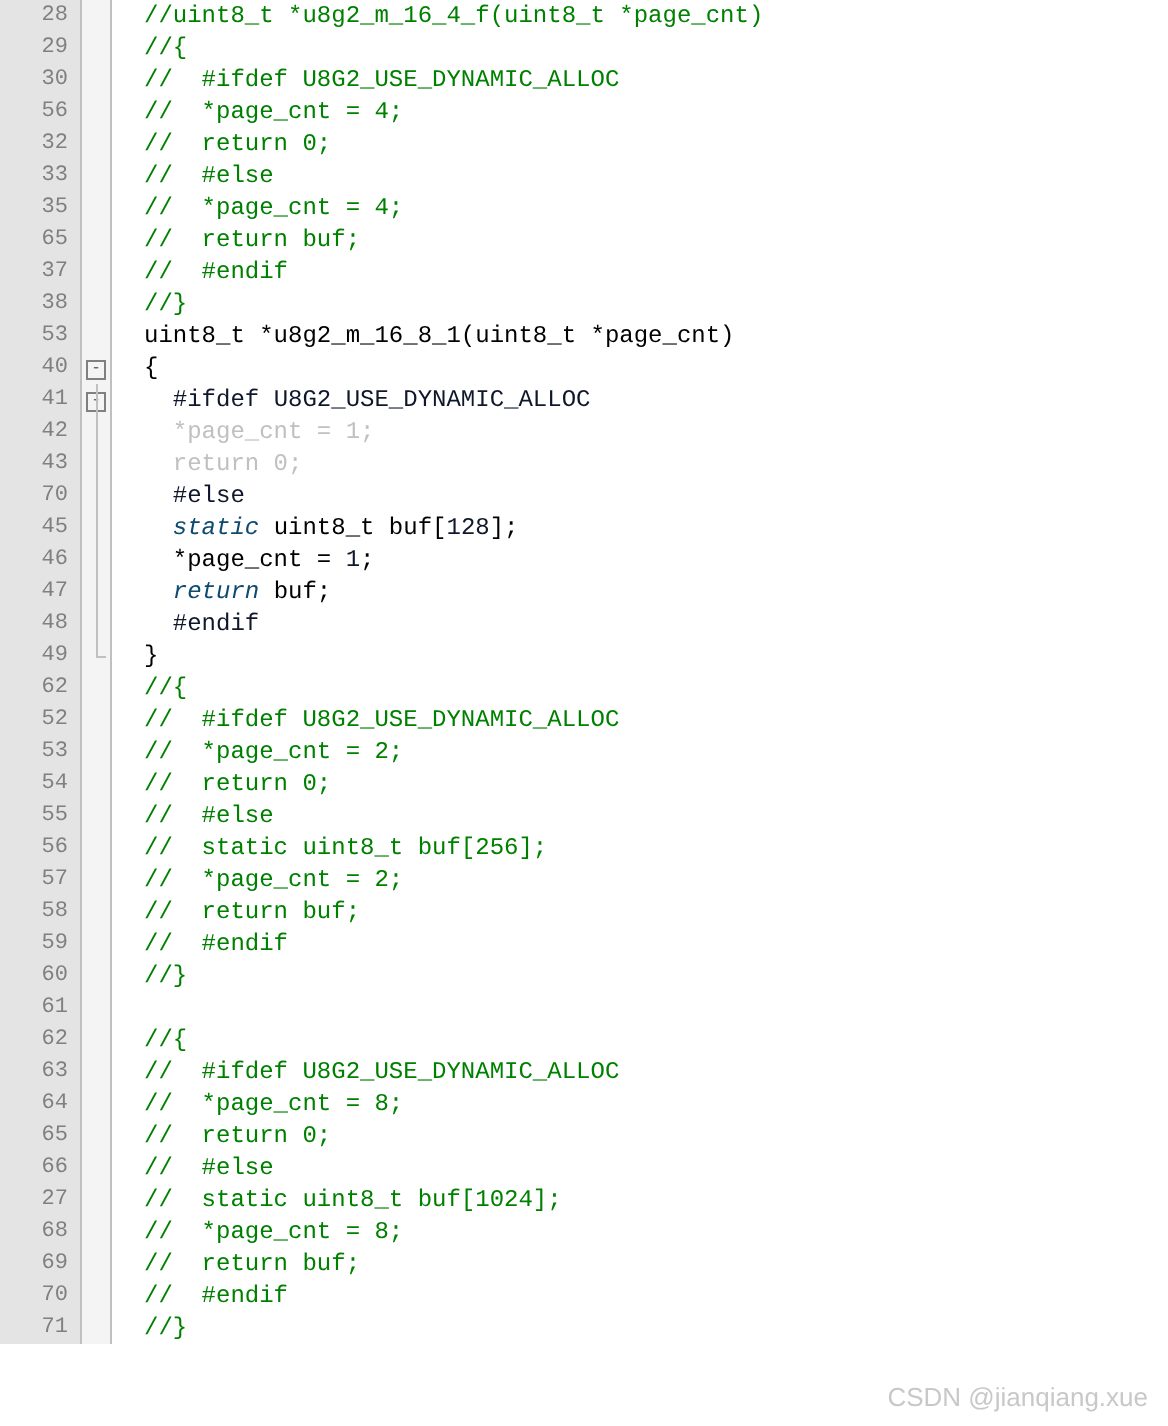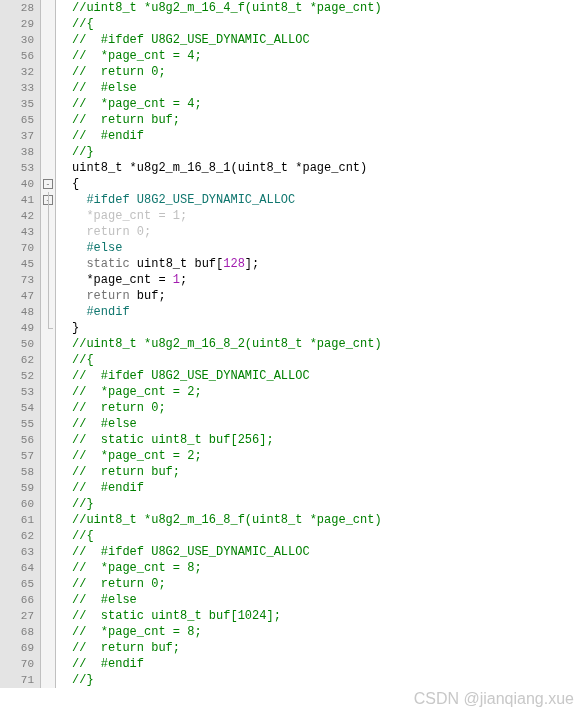--- a/index.html
+++ b/index.html
@@ -68,31 +68,31 @@
     width: 5px;
     height: 1px;
     background: #c0c0c0;
   }
   .code {
     padding-left: 4px;
     white-space: pre;
     margin-left: 12px;
   }
   .c-comment { color: #008000; }
-  .c-keyword { color: #737373; }
-  .c-directive { color: #0f766e; }
-  .c-number   { color: #a21caf; }
+  .c-keyword { color: #0c4a6e; font-style: italic; }
+  .c-directive { color: #0f172a; }
+  .c-number   { color: #0f172a; }
   .c-inactive { color: #c0c0c0; }
   .watermark {
     position: absolute;
     bottom: 6px;
     right: 10px;
     color: #c8c8c8;
     font-family: Arial, sans-serif;
-    font-size: 16px;
+    font-size: 13px;
     pointer-events: none;
   }
 </style>
 </head>
 <body>
 
 <div class="editor">
     <div class="line">
       <div class="gutter">28</div>
       <div class="fold"></div>
@@ -180,21 +180,21 @@
       <div class="code"><span>  </span><span class="c-directive">#else</span></div>
     </div>
     <div class="line">
       <div class="gutter">45</div>
       <div class="fold">
         <div class="fold-line full"></div>
       </div>
       <div class="code"><span>  </span><span class="c-keyword">static</span><span> uint8_t buf[</span><span class="c-number">128</span><span>];</span></div>
     </div>
     <div class="line">
-      <div class="gutter">73</div>
+      <div class="gutter">46</div>
       <div class="fold">
         <div class="fold-line full"></div>
       </div>
       <div class="code"><span>  *page_cnt = </span><span class="c-number">1</span><span>;</span></div>
     </div>
     <div class="line">
       <div class="gutter">47</div>
       <div class="fold">
         <div class="fold-line full"></div>
       </div>
@@ -208,25 +208,20 @@
       <div class="code"><span>  </span><span class="c-directive">#endif</span></div>
     </div>
     <div class="line">
       <div class="gutter">49</div>
       <div class="fold fold-end">
         <div class="fold-line end"></div>
       </div>
       <div class="code"><span>}</span></div>
     </div>
     <div class="line">
-      <div class="gutter">50</div>
-      <div class="fold"></div>
-      <div class="code"><span class="c-comment">//uint8_t *u8g2_m_16_8_2(uint8_t *page_cnt)</span></div>
-    </div>
-    <div class="line">
       <div class="gutter">62</div>
       <div class="fold"></div>
       <div class="code"><span class="c-comment">//{</span></div>
     </div>
     <div class="line">
       <div class="gutter">52</div>
       <div class="fold"></div>
       <div class="code"><span class="c-comment">//  #ifdef U8G2_USE_DYNAMIC_ALLOC</span></div>
     </div>
     <div class="line">
@@ -265,21 +260,20 @@
       <div class="code"><span class="c-comment">//  #endif</span></div>
     </div>
     <div class="line">
       <div class="gutter">60</div>
       <div class="fold"></div>
       <div class="code"><span class="c-comment">//}</span></div>
     </div>
     <div class="line">
       <div class="gutter">61</div>
       <div class="fold"></div>
-      <div class="code"><span class="c-comment">//uint8_t *u8g2_m_16_8_f(uint8_t *page_cnt)</span></div>
     </div>
     <div class="line">
       <div class="gutter">62</div>
       <div class="fold"></div>
       <div class="code"><span class="c-comment">//{</span></div>
     </div>
     <div class="line">
       <div class="gutter">63</div>
       <div class="fold"></div>
       <div class="code"><span class="c-comment">//  #ifdef U8G2_USE_DYNAMIC_ALLOC</span></div>

